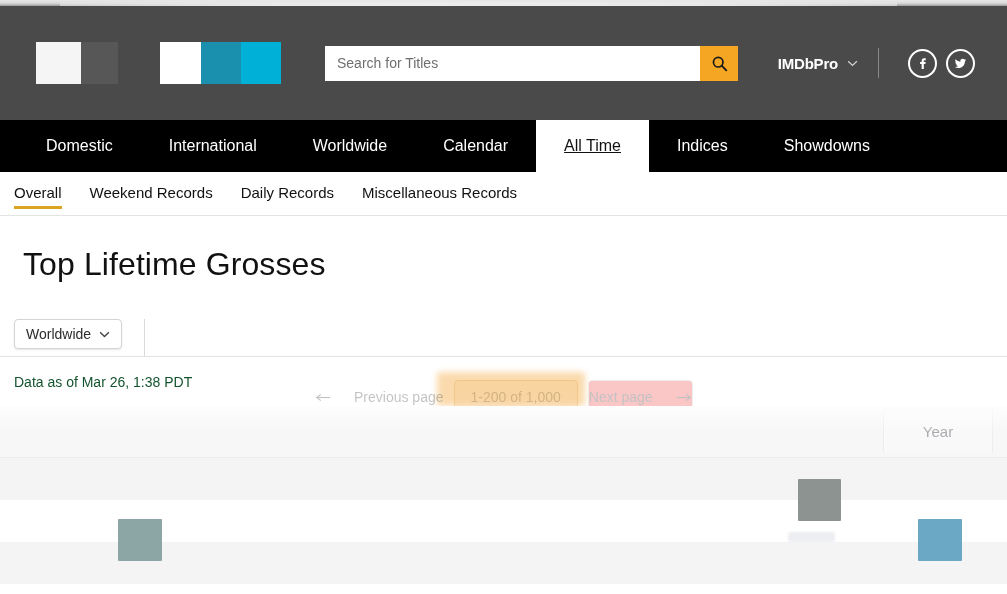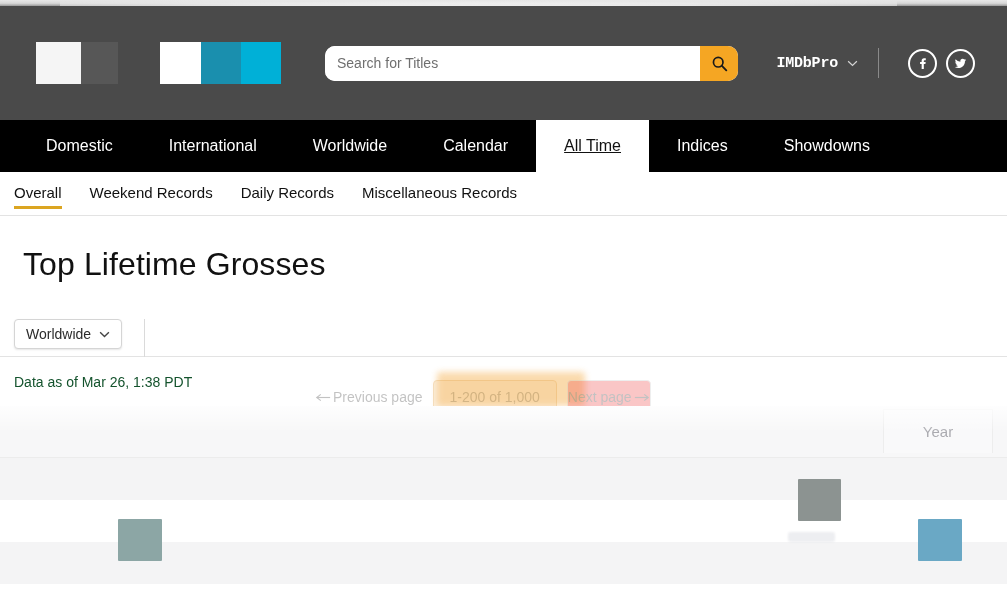--- a/index.html
+++ b/index.html
@@ -56,21 +56,21 @@
   .logo-imdb .li-a { width: 41px; background: #ffffff; }
   .logo-imdb .li-b { width: 40px; background: #1a8fae; }
   .logo-imdb .li-c { width: 40px; background: #00b0d7; }
 
   .search-wrap {
     margin-left: 44px;
     width: 413px;
     height: 35px;
     display: flex;
     background: #ffffff;
-    border-radius: 10px;
+    border-radius: 0;
     overflow: hidden;
     flex: 0 0 auto;
   }
   .search-input {
     flex: 1 1 auto;
     border: 0;
     outline: 0;
     padding: 0 12px;
     font-size: 14px;
     font-family: "Liberation Sans", sans-serif;
@@ -87,21 +87,20 @@
     justify-content: center;
     cursor: pointer;
   }
 
   .mast-right {
     margin-left: auto;
     display: flex;
     align-items: center;
     gap: 0;
     padding-right: 8px;
-    font-family: Liberation Mono, monospace;
   }
   .pro-link {
     display: flex;
     align-items: center;
     gap: 9px;
     color: #ffffff;
     font-size: 15px;
     font-weight: bold;
     letter-spacing: -0.2px;
     cursor: pointer;
@@ -220,21 +219,21 @@
     left: 315px;
     top: 380px;
     display: flex;
     align-items: center;
     gap: 10px;
     opacity: 0.30;
   }
   .pager .prev, .pager .next {
     display: flex;
     align-items: center;
-    gap: 2px;
+    gap: 23px;
     font-size: 14px;
     color: #3a3a3a;
     cursor: pointer;
   }
   .pager .next {
     border: 1px solid #c9c9c9;
     border-radius: 4px;
     background: #ef4444;
     padding: 8px 0;
   }

